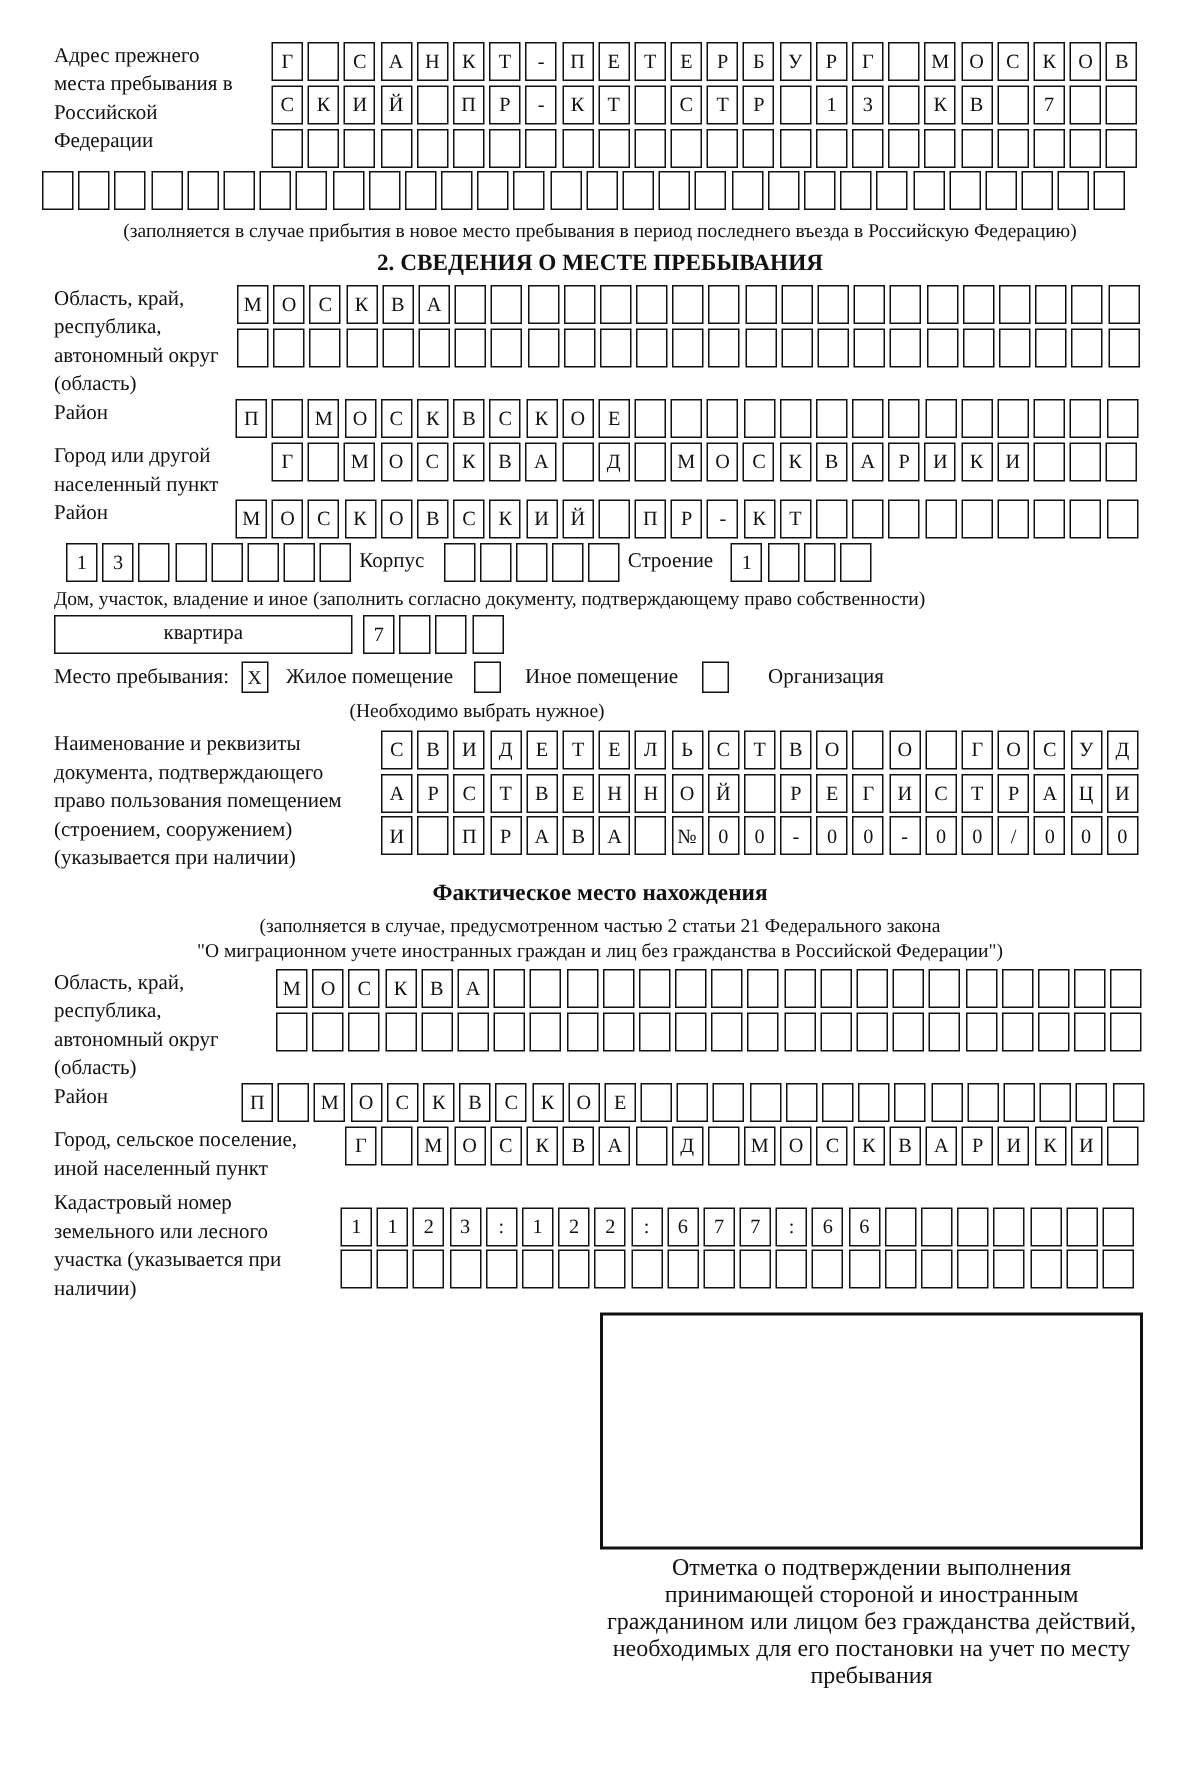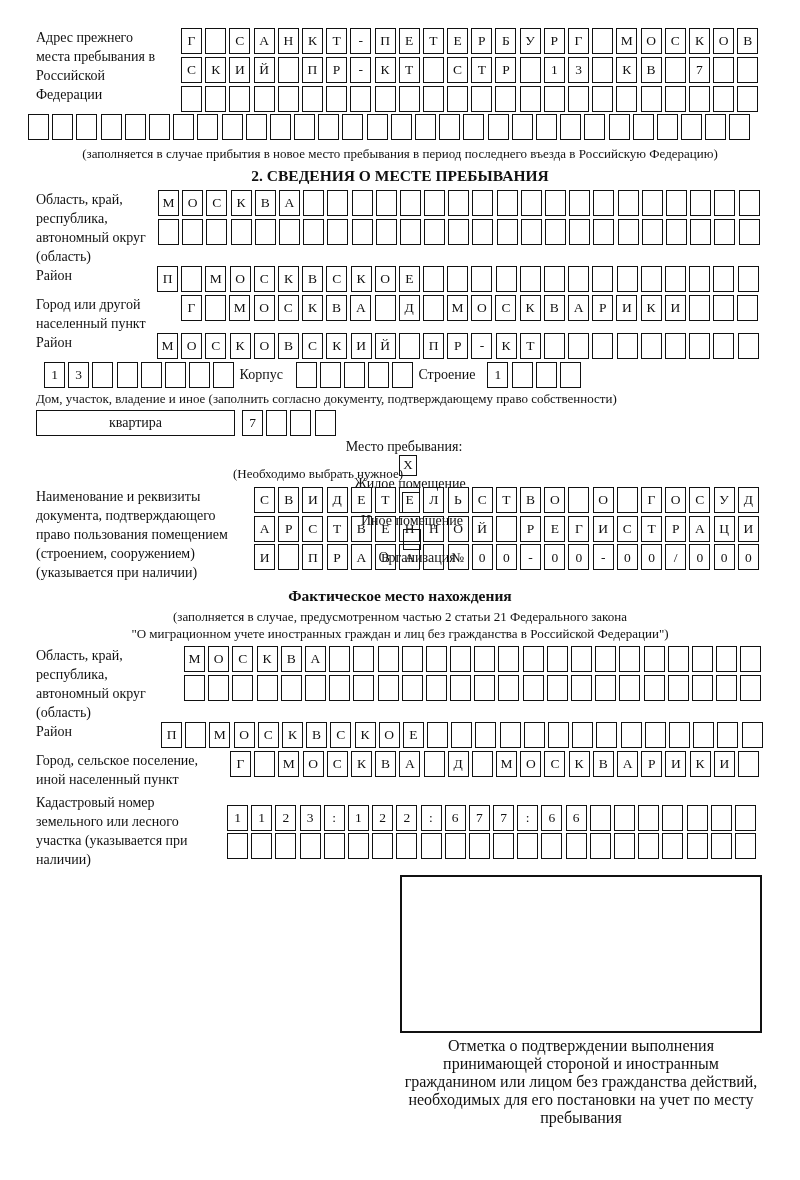--- a/index.html
+++ b/index.html
@@ -34,21 +34,21 @@
   }
   .cb {
     box-sizing:border-box; flex:none; width:18px; height:21px; border:1.6px solid #111;
     display:inline-flex; align-items:center; justify-content:center; font-size:13px;
   }
   .note { font-size:13px; line-height:17px; }
   .center { text-align:center; }
   .h2 { text-align:center; font-size:15.5px; font-weight:bold; line-height:20px; margin:4px 0 4px; }
   .sec-title { text-align:center; font-size:15.5px; font-weight:bold; line-height:20px; margin:4px 0 2px; }
   #sec1 { margin-top:18px; }
-  .mesto-row { display:flex; align-items:center; padding-left:8px; margin-top:3px; height:26px; font-size:14px;flex-direction:column; }
+  .mesto-row { display:flex; align-items:center; padding-left:8px; margin-top:3px; height:26px; font-size:14px; }
   .stamp-box { margin-left:372px; width:362px; height:158px; border:2px solid #111; box-sizing:border-box; margin-top:6px; }
   .stamp-note { margin-left:372px; width:362px; text-align:center; font-size:16px; line-height:18px; margin-top:4px; }
   .pad-top { padding-top:12px; }
 </style>
 </head>
 <body>
 
 <div class="page">
 
 

